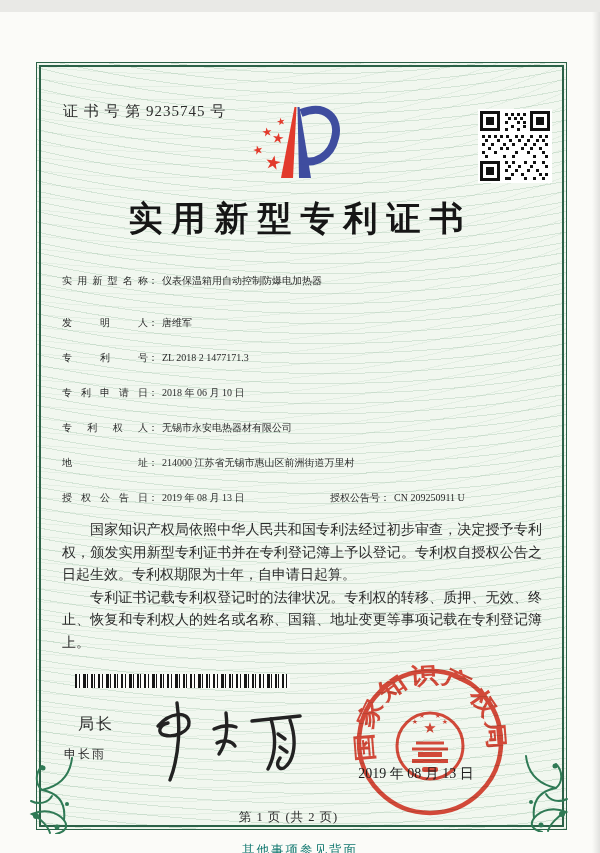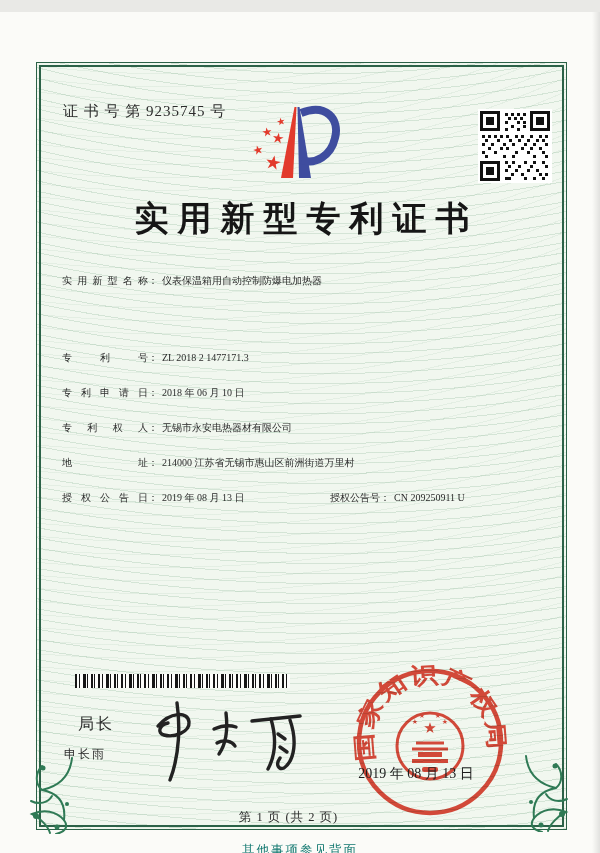--- a/index.html
+++ b/index.html
@@ -16,21 +16,21 @@
     position:absolute;left:36px;top:50px;width:529px;height:766px;
     border:1px solid #2c6248;
     background-color:#f1f7ef;
     background-image:
       repeating-radial-gradient(circle at 290px -1150px, rgba(108,162,124,0.22) 0 1px, rgba(0,0,0,0) 1px 10px),
       repeating-radial-gradient(circle at 120px -900px,  rgba(108,162,124,0.10) 0 1px, rgba(0,0,0,0) 1px 13px);
   }
   .frame-inner{position:absolute;inset:2px;border:2px solid #2c6248;pointer-events:none;}
   .abs{position:absolute;}
   .cert-no{left:63px;top:90px;font-size:15px;letter-spacing:1px;}
-  .title{left:36px;top:184px;width:529px;text-align:center;font-size:34px;font-weight:700;letter-spacing:9px;color:#161616;padding-left:6px;}
+  .title{left:36px;top:184px;width:529px;text-align:center;font-size:34px;font-weight:700;letter-spacing:9px;color:#161616;}
   .row{left:62px;width:480px;font-size:10px;white-space:nowrap;}
   .lbl{display:inline-block;width:86px;text-align:justify;text-align-last:justify;vertical-align:bottom;}
   .sep{margin-right:4px;}
   .grant-right{position:absolute;left:268px;top:0;white-space:nowrap;}
   .paras{left:62px;top:507px;width:480px;font-size:14px;line-height:22.5px;text-align:justify;}
   .paras p{margin:0;text-indent:2em;}
   .barcode{
     left:75px;top:662px;width:215px;height:14px;
     background:repeating-linear-gradient(90deg,
       #151515 0 2px,#fdfdfb 2px 4px,#151515 4px 5px,#fdfdfb 5px 8px,
@@ -99,40 +99,47 @@
                M33 64h3v3h-3zM43 64h3v3h-3zM61 64h3v3h-3zM67 64h3v3h-3z
                M27 68h3v3h-3zM30 68h3v3h-3zM46 68h3v3h-3zM55 68h3v3h-3zM64 68h3v3h-3z"></path>
     </g>
   </svg>
 
   <div class="abs title">实用新型专利证书</div>
 
   <div class="abs row" style="top:262px">
     <span class="lbl">实用新型名称</span><span class="sep">：</span><span class="val">仪表保温箱用自动控制防爆电加热器</span>
   </div>
+  <div class="abs row" style="top:304px">
+    <span class="lbl">发明人</span><span class="sep">：</span><span class="val">唐维军</span>
+  </div>
   <div class="abs row" style="top:339px">
     <span class="lbl">专利号</span><span class="sep">：</span><span class="val">ZL 2018 2 1477171.3</span>
   </div>
   <div class="abs row" style="top:374px">
     <span class="lbl">专利申请日</span><span class="sep">：</span><span class="val">2018 年 06 月 10 日</span>
   </div>
   <div class="abs row" style="top:409px">
     <span class="lbl">专利权人</span><span class="sep">：</span><span class="val">无锡市永安电热器材有限公司</span>
   </div>
   <div class="abs row" style="top:444px">
     <span class="lbl">地址</span><span class="sep">：</span><span class="val">214000 江苏省无锡市惠山区前洲街道万里村</span>
   </div>
 
   <div class="abs row" style="top:479px">
     <span class="lbl">授权公告日</span><span class="sep">：</span><span class="val">2019 年 08 月 13 日</span>
     <span class="grant-right">
       <span>授权公告号</span><span class="sep">：</span><span>CN 209250911 U</span>
     </span>
   </div>
 
+  <div class="abs paras">
+    <p>国家知识产权局依照中华人民共和国专利法经过初步审查，决定授予专利权，颁发实用新型专利证书并在专利登记簿上予以登记。专利权自授权公告之日起生效。专利权期限为十年，自申请日起算。</p>
+    <p>专利证书记载专利权登记时的法律状况。专利权的转移、质押、无效、终止、恢复和专利权人的姓名或名称、国籍、地址变更等事项记载在专利登记簿上。</p>
+  </div>
 
   <div class="abs barcode"></div>
 
   <div class="abs signer-title">局长</div>
   <div class="abs signer-name">申长雨</div>
 
   <svg class="abs" style="left:140px;top:684px" width="178" height="92" viewBox="0 0 178 92">
     <g fill="none" stroke="#222222" stroke-width="3.4" stroke-linecap="round" stroke-linejoin="round">
       <path d="M18,30 C30,16 48,15 49,26 C50,36 34,42 24,39 C17,37 19,29 28,27"></path>
       <path d="M37,7 C40,28 40,58 30,84"></path>

